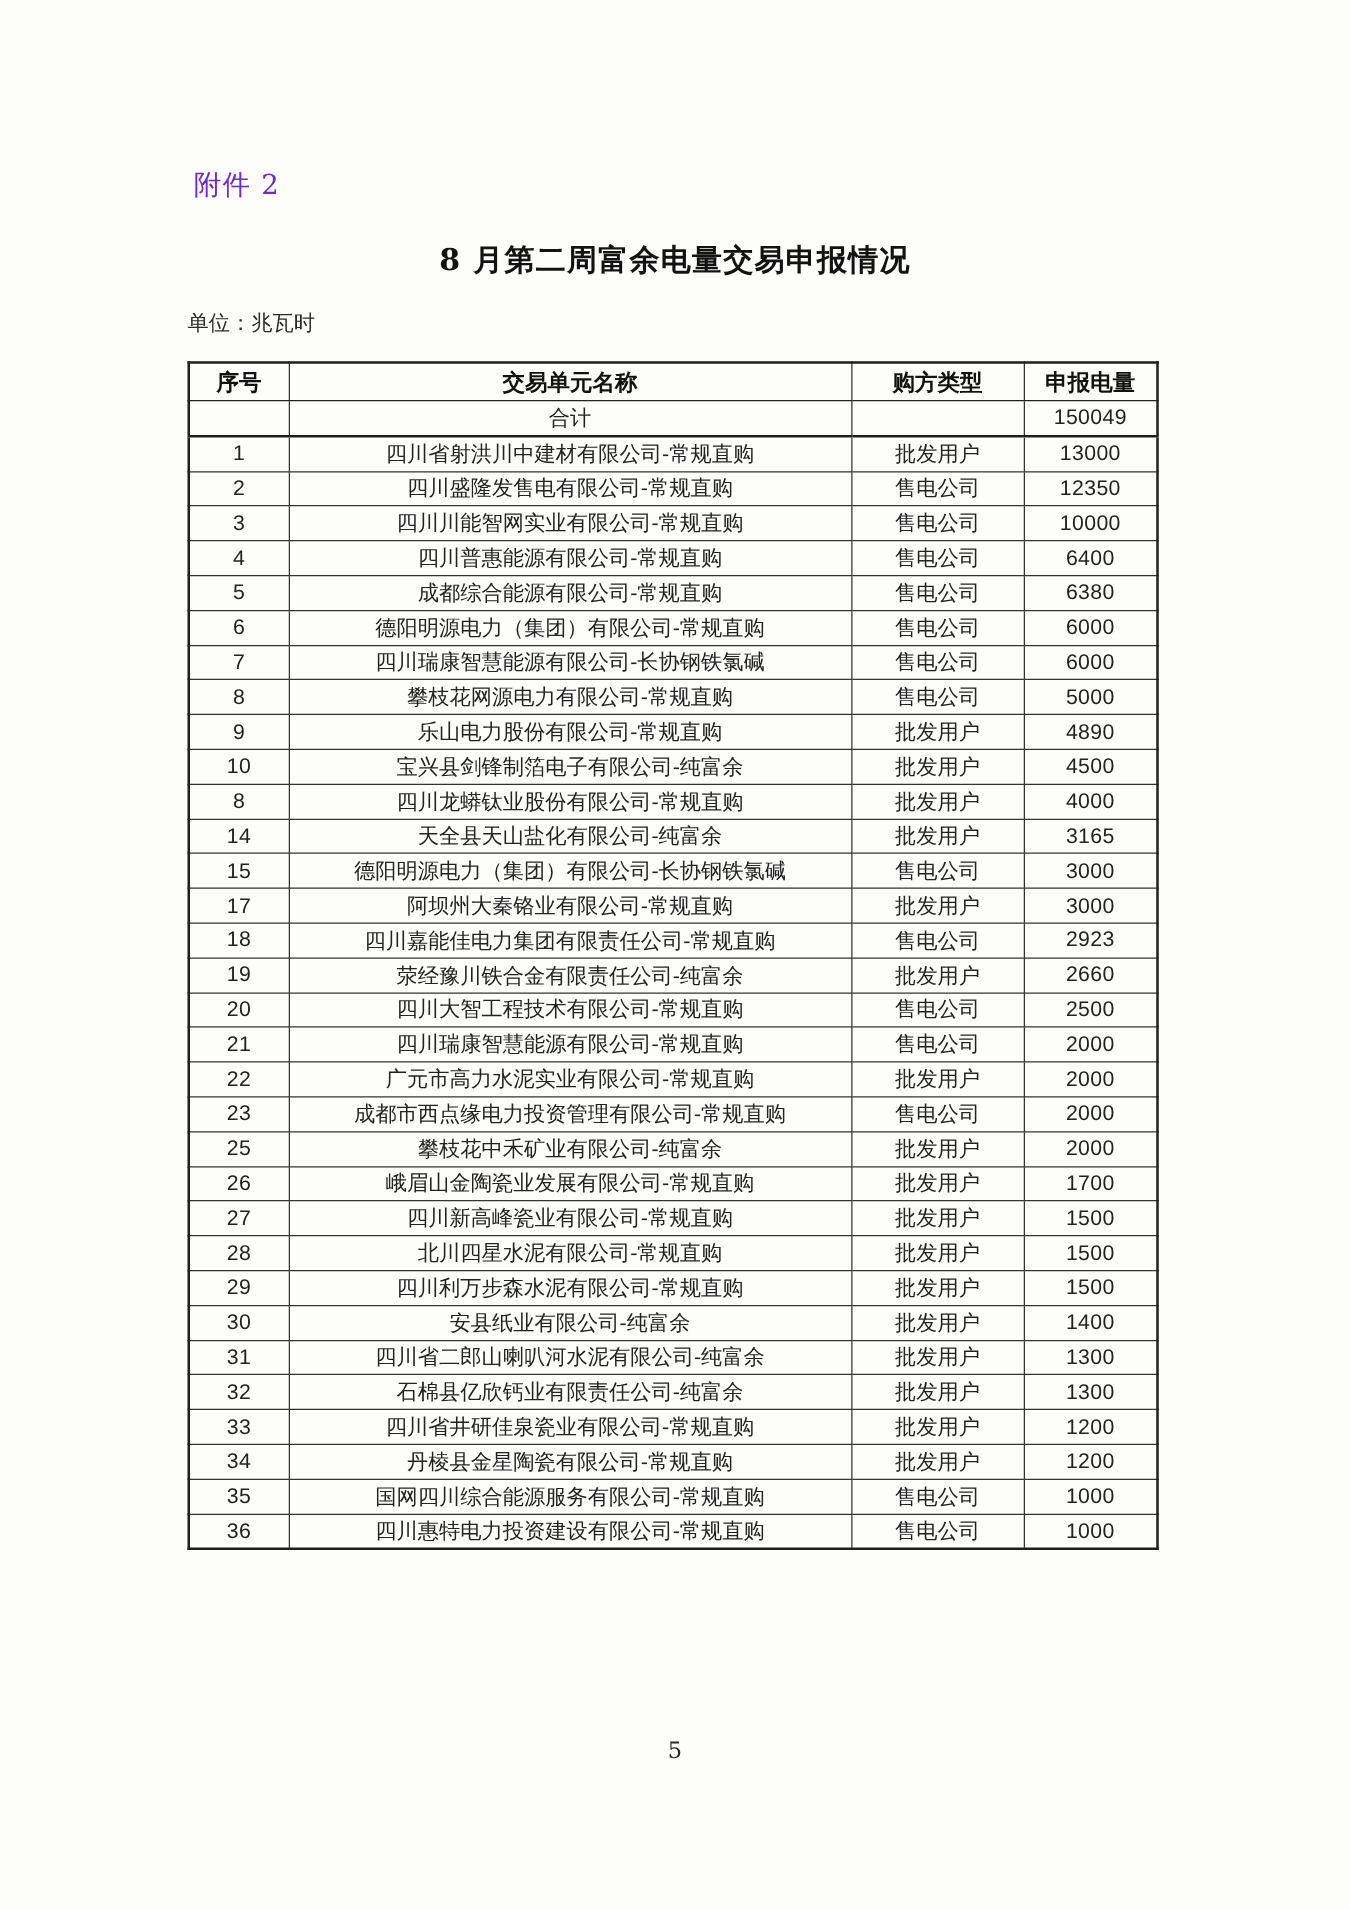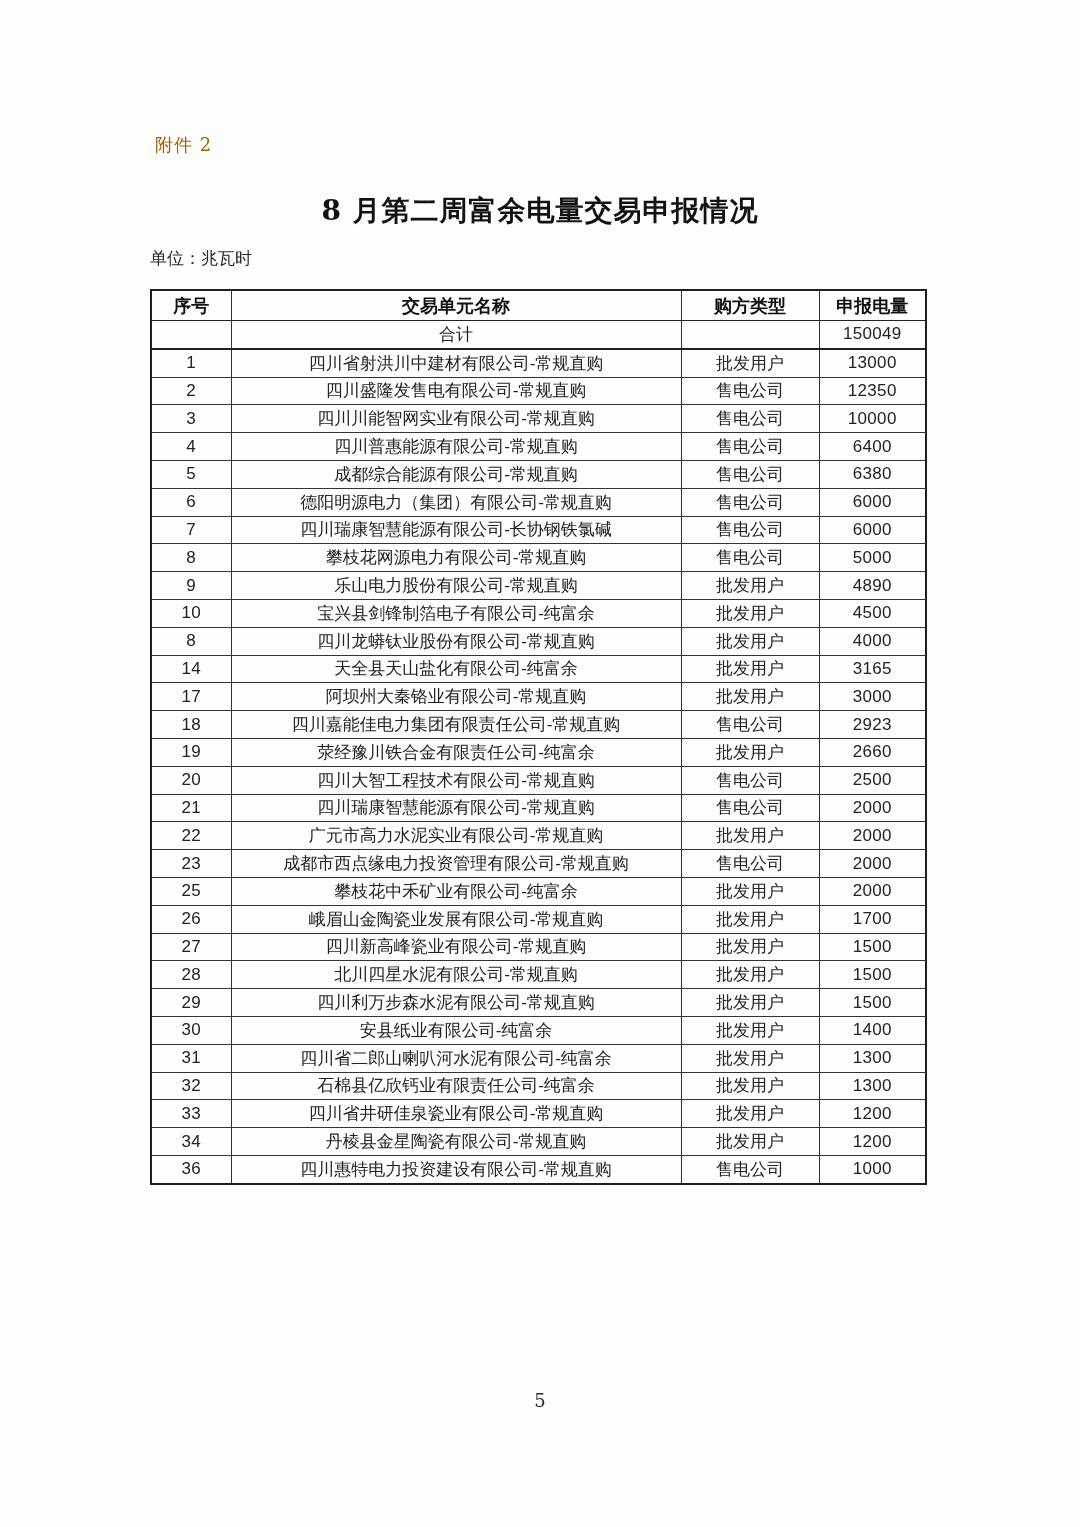--- a/index.html
+++ b/index.html
@@ -13,32 +13,32 @@
     height: 1527px;
     background: #fdfdfc;
     font-family: "DejaVu Serif", "Liberation Serif", serif;
     color: #1c1c1c;
     overflow: hidden;
   }
   .attachment {
     position: absolute;
     left: 155px;
     top: 133px;
-    font-size: 18px;
+    font-size: 22px;
     letter-spacing: 1px;
-    color: #a16207;
+    color: #6d28d9;
   }
   .doc-title {
     position: absolute;
     left: 0;
     top: 192px;
     width: 1080px;
     margin: 0;
     text-align: center;
-    font-size: 28px;
+    font-size: 24px;
     font-weight: bold;
     letter-spacing: 1px;
     color: #121212;
   }
   .unit-note {
     position: absolute;
     left: 150px;
     top: 247px;
     width: 756px;
     text-align: left;
@@ -192,20 +192,26 @@
           <td>批发用户</td>
           <td class="num">4000</td>
         </tr>
         <tr>
           <td class="num">14</td>
           <td>天全县天山盐化有限公司-纯富余</td>
           <td>批发用户</td>
           <td class="num">3165</td>
         </tr>
         <tr>
+          <td class="num">15</td>
+          <td>德阳明源电力（集团）有限公司-长协钢铁氯碱</td>
+          <td>售电公司</td>
+          <td class="num">3000</td>
+        </tr>
+        <tr>
           <td class="num">17</td>
           <td>阿坝州大秦铬业有限公司-常规直购</td>
           <td>批发用户</td>
           <td class="num">3000</td>
         </tr>
         <tr>
           <td class="num">18</td>
           <td>四川嘉能佳电力集团有限责任公司-常规直购</td>
           <td>售电公司</td>
           <td class="num">2923</td>
@@ -294,20 +300,26 @@
           <td>批发用户</td>
           <td class="num">1200</td>
         </tr>
         <tr>
           <td class="num">34</td>
           <td>丹棱县金星陶瓷有限公司-常规直购</td>
           <td>批发用户</td>
           <td class="num">1200</td>
         </tr>
         <tr>
+          <td class="num">35</td>
+          <td>国网四川综合能源服务有限公司-常规直购</td>
+          <td>售电公司</td>
+          <td class="num">1000</td>
+        </tr>
+        <tr>
           <td class="num">36</td>
           <td>四川惠特电力投资建设有限公司-常规直购</td>
           <td>售电公司</td>
           <td class="num">1000</td>
         </tr>
       </tbody>
   </table>
 
   <div class="page-number">5</div>
 

